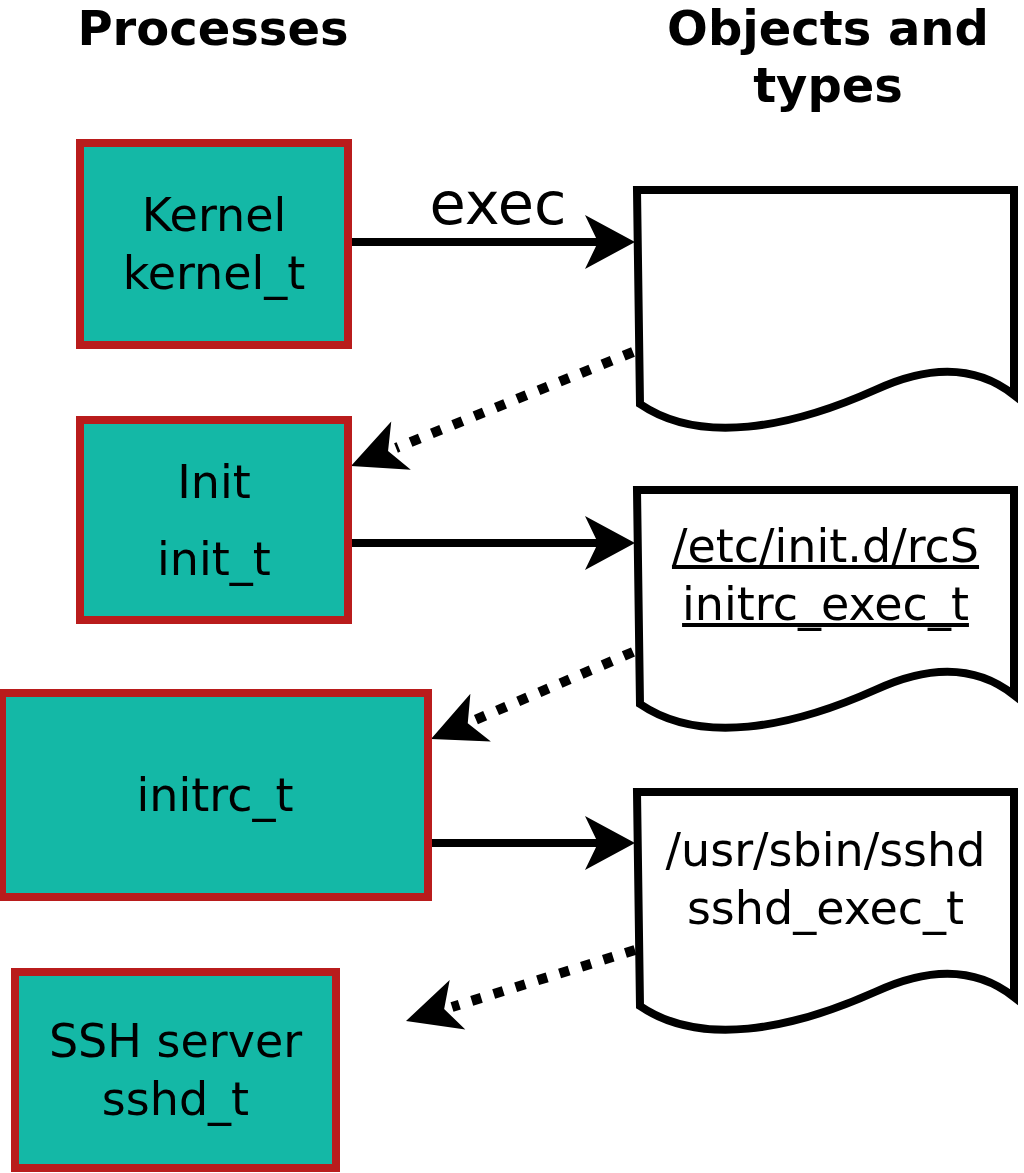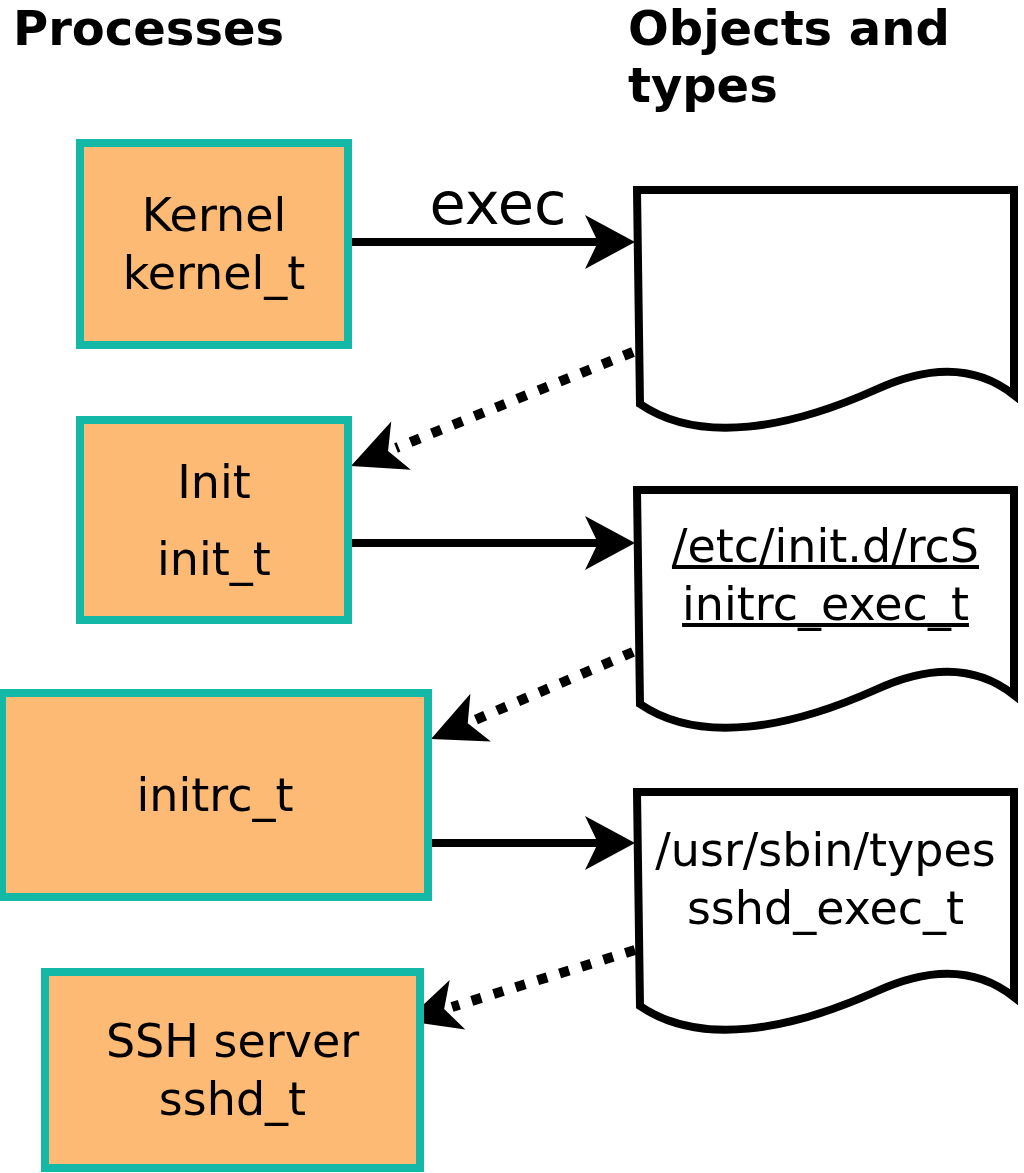--- a/index.html
+++ b/index.html
@@ -1,34 +1,34 @@
 <!DOCTYPE html>
 <html><head>
 <meta charset="utf-8">
 <style>
   html,body{margin:0;padding:0;background:#fff;}
   .canvas{
     position:relative;width:1024px;height:1173px;background:#ffffff;
     font-family:"DejaVu Sans","Liberation Sans",sans-serif;color:#000;overflow:hidden;
   }
   svg.layer{position:absolute;left:0;top:0;}
-  .hdr{position:absolute;font-weight:bold;font-size:48px;line-height:57px;}
+  .hdr{position:absolute;text-align:center;font-weight:bold;font-size:48px;line-height:57px;}
   .hdr-left{left:13px;top:0px;width:400px;}
   .hdr-right{left:628px;top:0px;width:400px;}
   .hdr span{display:block;}
   .pbox{
-    position:absolute;border:8px solid #14b8a6;background:#fdba74;box-sizing:border-box;
+    position:absolute;border:8px solid #b91c1c;background:#14b8a6;box-sizing:border-box;
     display:flex;flex-direction:column;align-items:center;justify-content:center;
     font-size:46px;line-height:58px;text-align:center;
   }
   .pbox span{display:block;}
   .pbox-kernel {left:76px; top:139px; width:276px; height:210px;}
   .pbox-init   {left:76px; top:416px; width:276px; height:208px;gap:19px;}
   .pbox-startup{left:-2px; top:689px; width:434px; height:212px;}
-  .pbox-ssh    {left:41px; top:968px; width:383px; height:204px;}
+  .pbox-ssh    {left:11px; top:968px; width:329px; height:204px;}
   .doclabel{position:absolute;left:637px;width:377px;text-align:center;font-size:46px;line-height:58px;}
   .doclabel span{display:block;}
   .doclabel-1{top:223px;}
   .doclabel-2{top:517px;text-decoration:underline;}
   .doclabel-3{top:821px;}
   .exec-label{position:absolute;left:398px;top:178px;width:200px;text-align:center;font-size:59px;line-height:52px;}
 </style>
 </head>
 <body>
 
@@ -89,19 +89,19 @@
   <div class="pbox pbox-ssh">
     <span>SSH server</span>
     <span>sshd_t</span>
   </div>
 
   <div class="doclabel doclabel-2">
     <span>/etc/init.d/rcS</span>
     <span>initrc_exec_t</span>
   </div>
   <div class="doclabel doclabel-3">
-    <span>/usr/sbin/types</span>
+    <span>/usr/sbin/sshd</span>
     <span>sshd_exec_t</span>
   </div>
 
   <div class="exec-label">exec</div>
 
 </div>
 
 </body></html>

